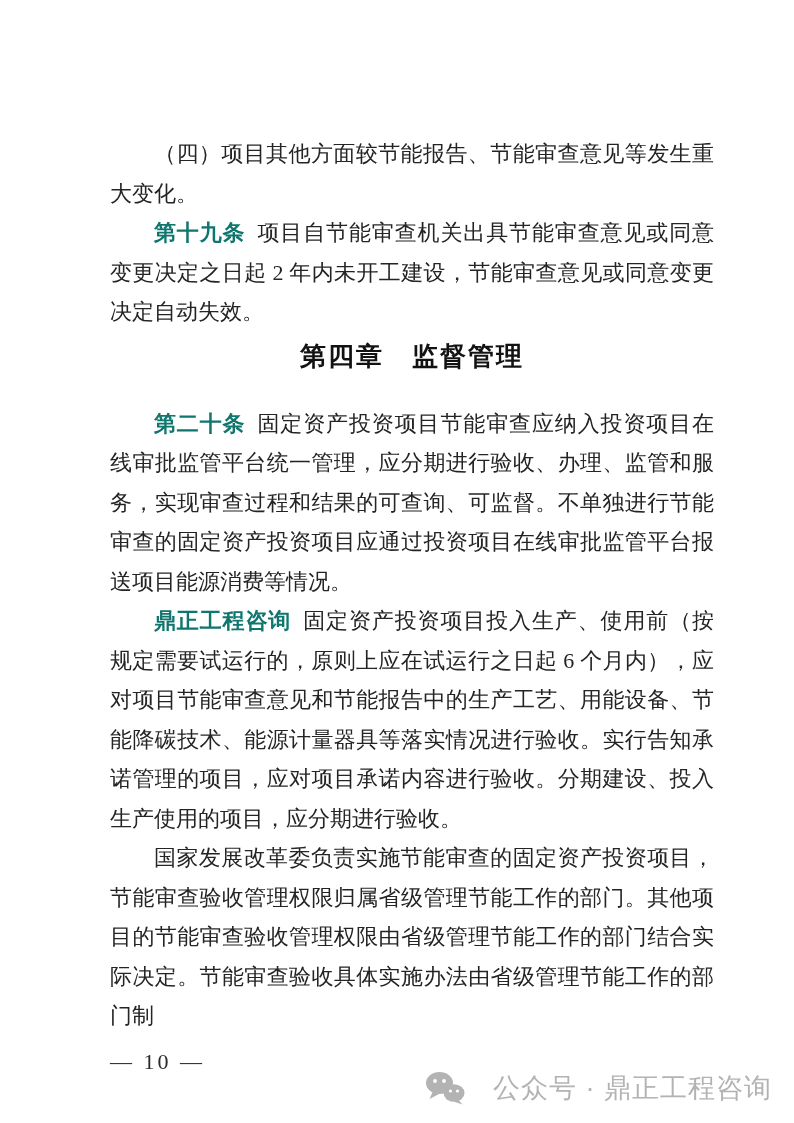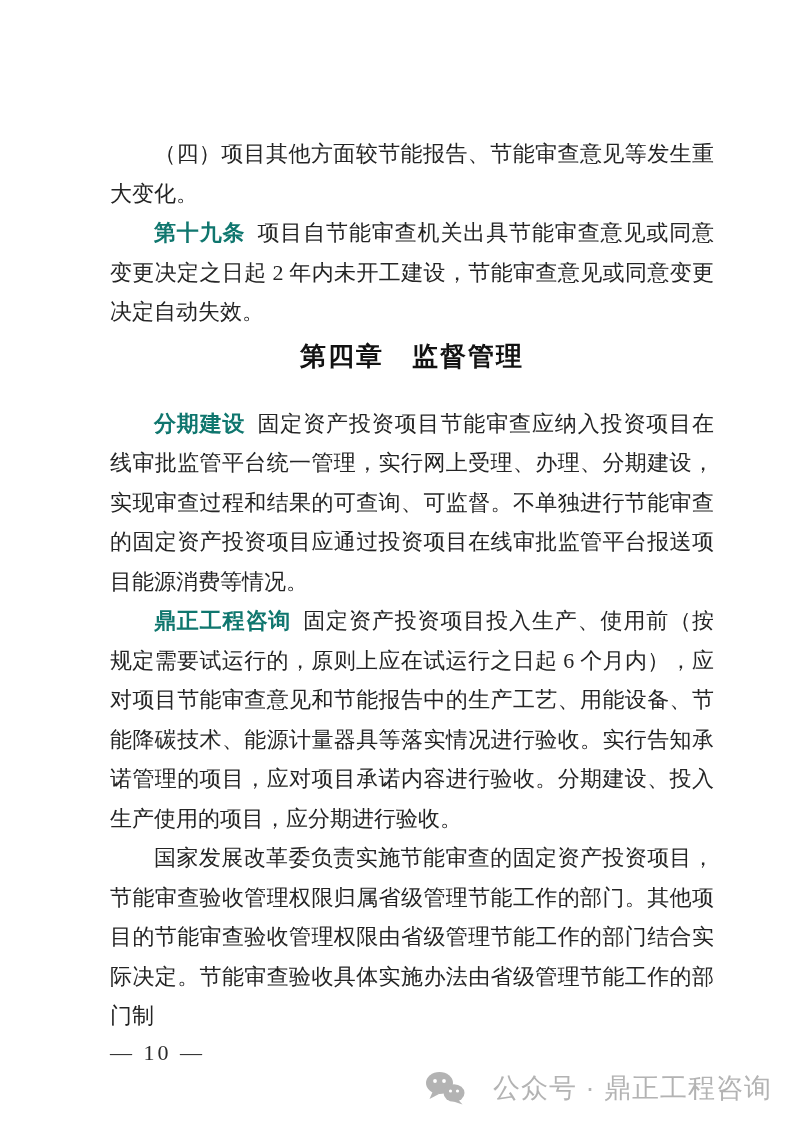--- a/index.html
+++ b/index.html
@@ -36,21 +36,21 @@
     font-size: 26px;
     line-height: 40px;
     letter-spacing: 2px;
     text-align: center;
     text-indent: 0;
     margin-top: 4px;
     margin-bottom: 28px;
     color: #121212;
   }
   .page-number {
-    margin-top: 3px;
+    margin-top: 12px;
     font-size: 22px;
     line-height: 28px;
     letter-spacing: 3px;
     text-indent: 0;
     text-align: left;
     color: #2a2a2a;
   }
   .footer-watermark {
     position: absolute;
     top: 1070px;
@@ -72,21 +72,21 @@
 <div class="page">
 
   <div class="content">
 
     <p class="para">（四）项目其他方面较节能报告、节能审查意见等发生重大变化。</p>
 
     <p class="para"><span class="article-lead">第十九条</span><span>项目自节能审查机关出具节能审查意见或同意变更决定之日起 2 年内未开工建设，节能审查意见或同意变更决定自动失效。</span></p>
 
     <p class="chapter-heading">第四章　监督管理</p>
 
-    <p class="para"><span class="article-lead">分期建设</span><span>固定资产投资项目节能审查应纳入投资项目在线审批监管平台统一管理，实行网上受理、办理、分期建设，实现审查过程和结果的可查询、可监督。不单独进行节能审查的固定资产投资项目应通过投资项目在线审批监管平台报送项目能源消费等情况。</span></p>
+    <p class="para"><span class="article-lead">第二十条</span><span>固定资产投资项目节能审查应纳入投资项目在线审批监管平台统一管理，应分期进行验收、办理、监管和服务，实现审查过程和结果的可查询、可监督。不单独进行节能审查的固定资产投资项目应通过投资项目在线审批监管平台报送项目能源消费等情况。</span></p>
 
     <p class="para"><span class="article-lead">鼎正工程咨询</span><span>固定资产投资项目投入生产、使用前（按规定需要试运行的，原则上应在试运行之日起 6 个月内），应对项目节能审查意见和节能报告中的生产工艺、用能设备、节能降碳技术、能源计量器具等落实情况进行验收。实行告知承诺管理的项目，应对项目承诺内容进行验收。分期建设、投入生产使用的项目，应分期进行验收。</span></p>
 
     <p class="para">国家发展改革委负责实施节能审查的固定资产投资项目，节能审查验收管理权限归属省级管理节能工作的部门。其他项目的节能审查验收管理权限由省级管理节能工作的部门结合实际决定。节能审查验收具体实施办法由省级管理节能工作的部门制</p>
 
     <p class="page-number">— 10 —</p>
 
   </div>
 
   <div class="footer-watermark">

